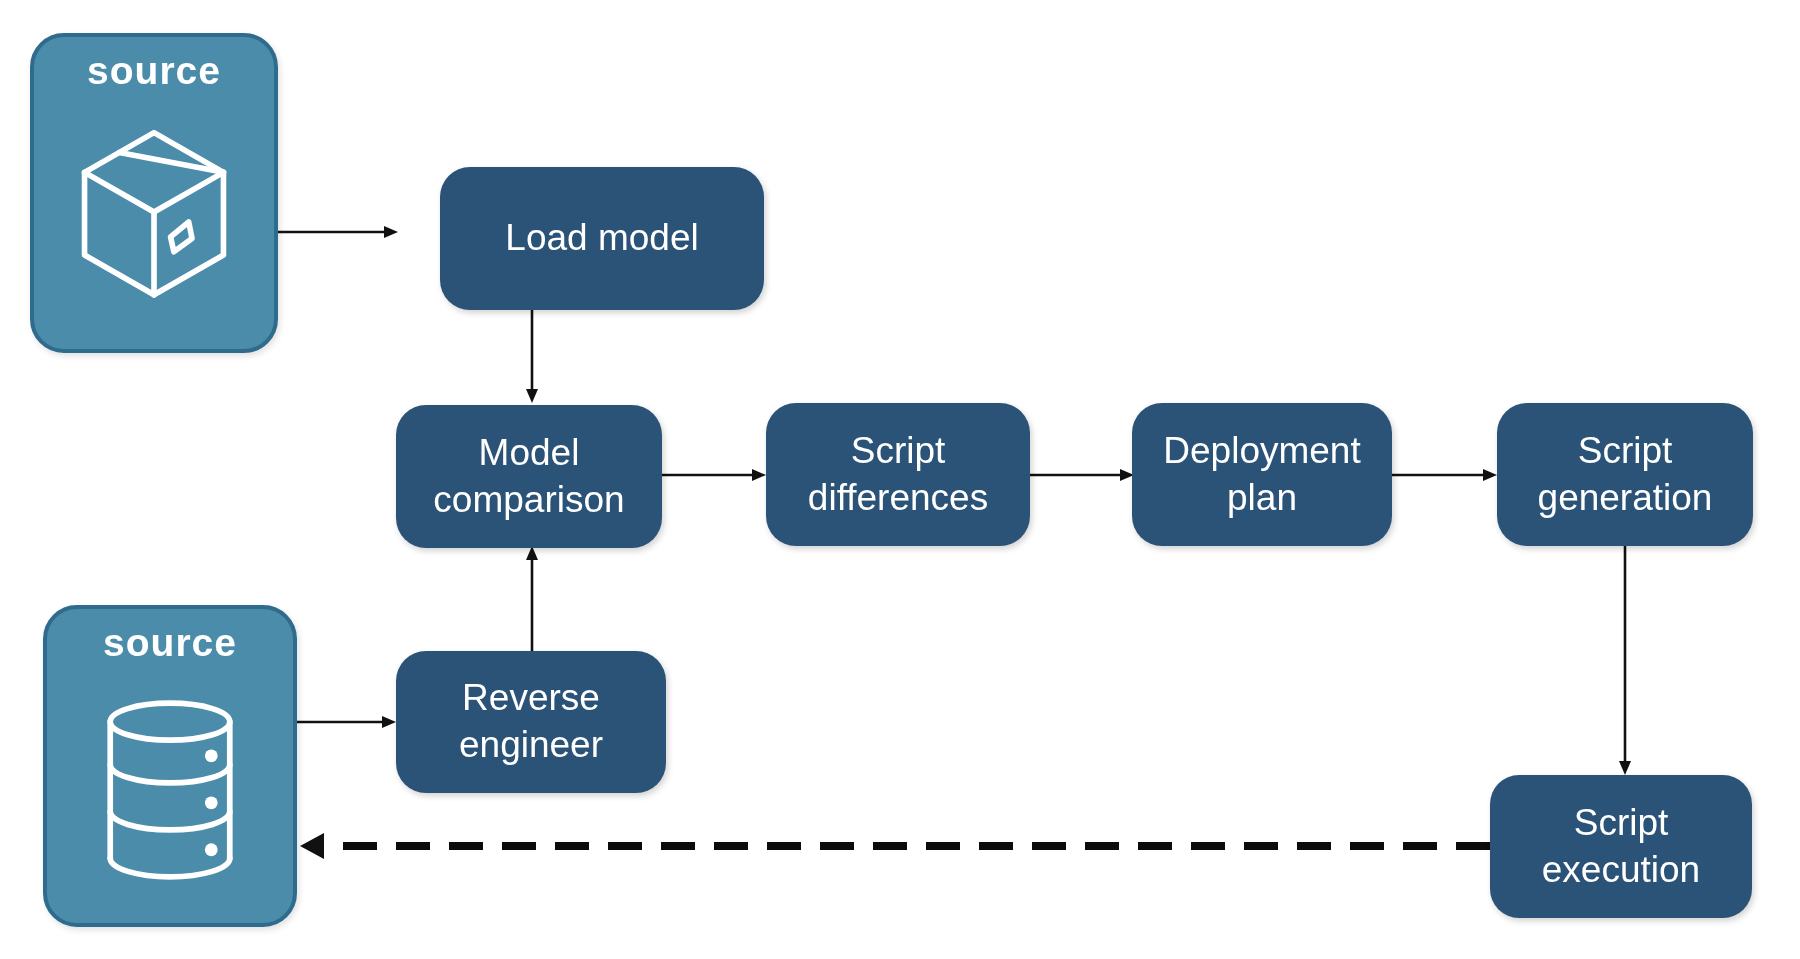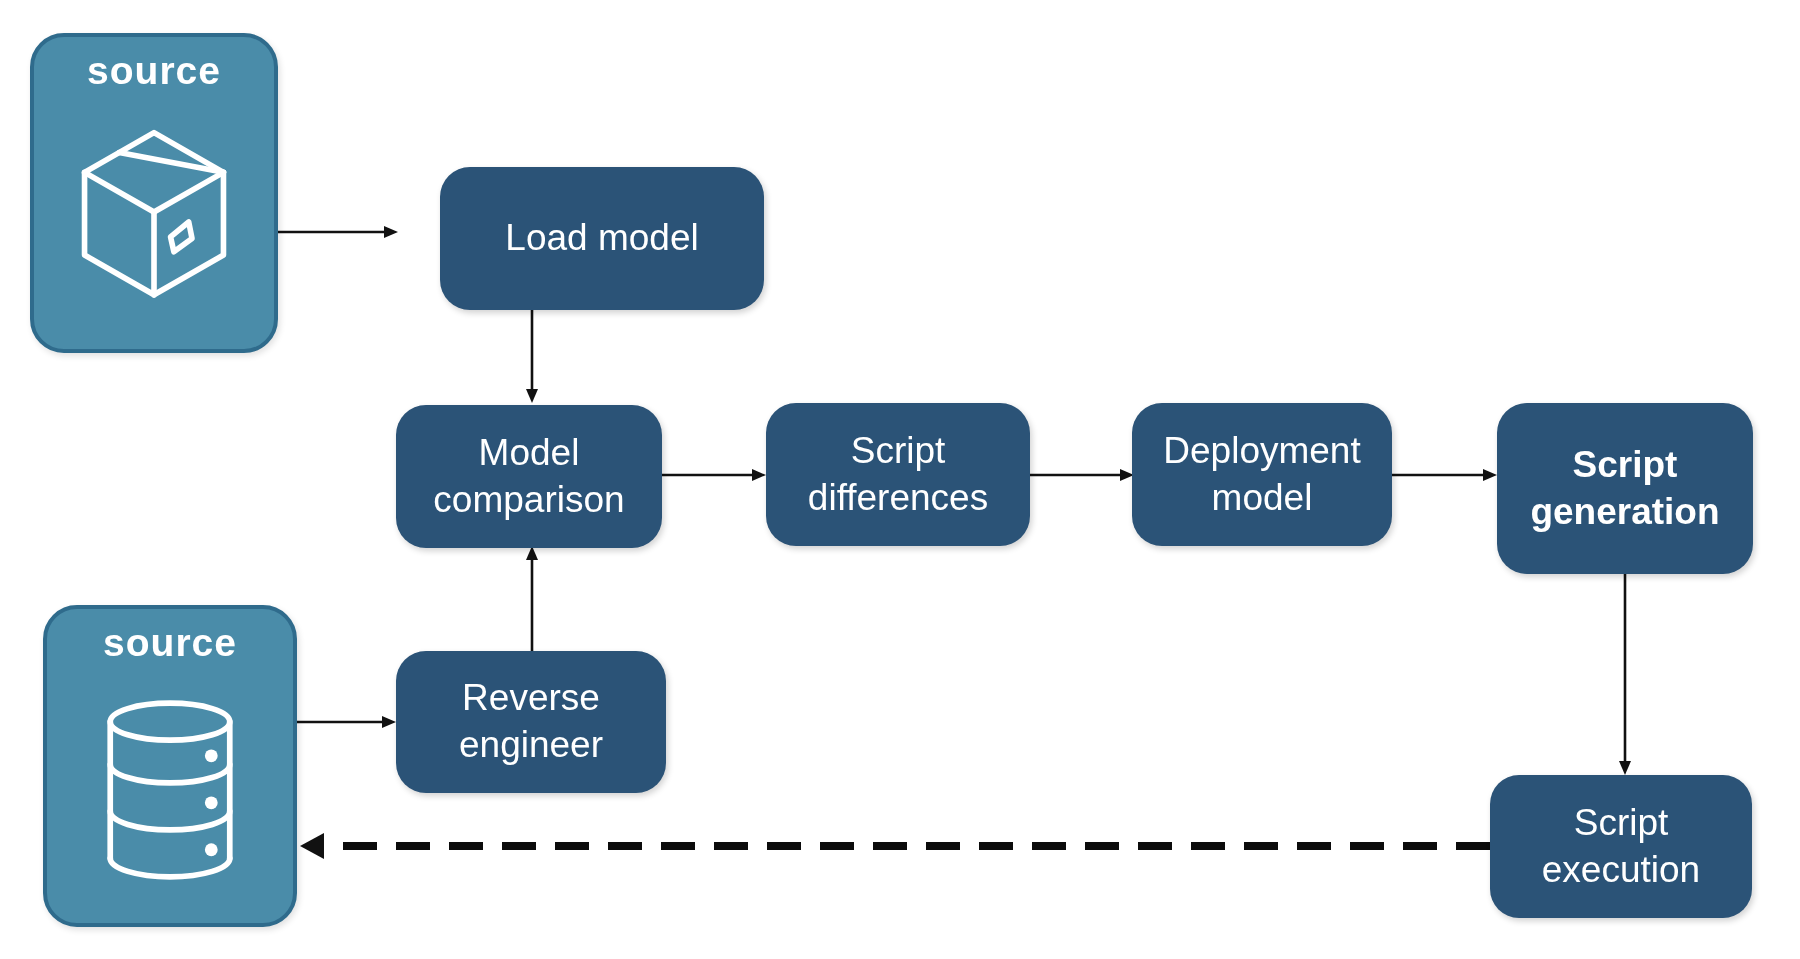--- a/index.html
+++ b/index.html
@@ -37,21 +37,21 @@
     box-shadow: 2px 3px 6px rgba(0,0,0,0.18);
   }
   .node-label {
     display: block;
     padding: 0 16px;
   }
   #load-model        { left: 398px;  top: 167px; width: 324px; height: 143px; margin-left: 42px; }
   #model-comparison  { left: 396px;  top: 405px; width: 266px; height: 143px; }
   #model-differences { left: 766px;  top: 403px; width: 264px; height: 143px; }
   #deployment-plan   { left: 1132px; top: 403px; width: 260px; height: 143px; }
-  #script-generation { left: 1497px; top: 403px; width: 256px; height: 171px; font-weight: bold; }
+  #script-generation { left: 1497px; top: 403px; width: 256px; height: 143px; }
   #reverse-engineer  { left: 396px;  top: 651px; width: 270px; height: 142px; }
   #script-execution  { left: 1490px; top: 775px; width: 262px; height: 143px; border-radius: 29px; }
 
   
   .endpoint {
     position: absolute;
     background: #4A8CA9;
     border: 4px solid #2F6B8C;
     border-radius: 34px;
     display: flex;
@@ -181,21 +181,21 @@
   <div class="node" id="load-model">
     <span class="node-label">Load model</span>
   </div>
   <div class="node" id="model-comparison">
     <span class="node-label">Model comparison</span>
   </div>
   <div class="node" id="model-differences">
     <span class="node-label">Script differences</span>
   </div>
   <div class="node" id="deployment-plan">
-    <span class="node-label">Deployment model</span>
+    <span class="node-label">Deployment plan</span>
   </div>
   <div class="node" id="script-generation">
     <span class="node-label">Script generation</span>
   </div>
   <div class="node" id="reverse-engineer">
     <span class="node-label">Reverse engineer</span>
   </div>
   <div class="node" id="script-execution">
     <span class="node-label">Script execution</span>
   </div>

